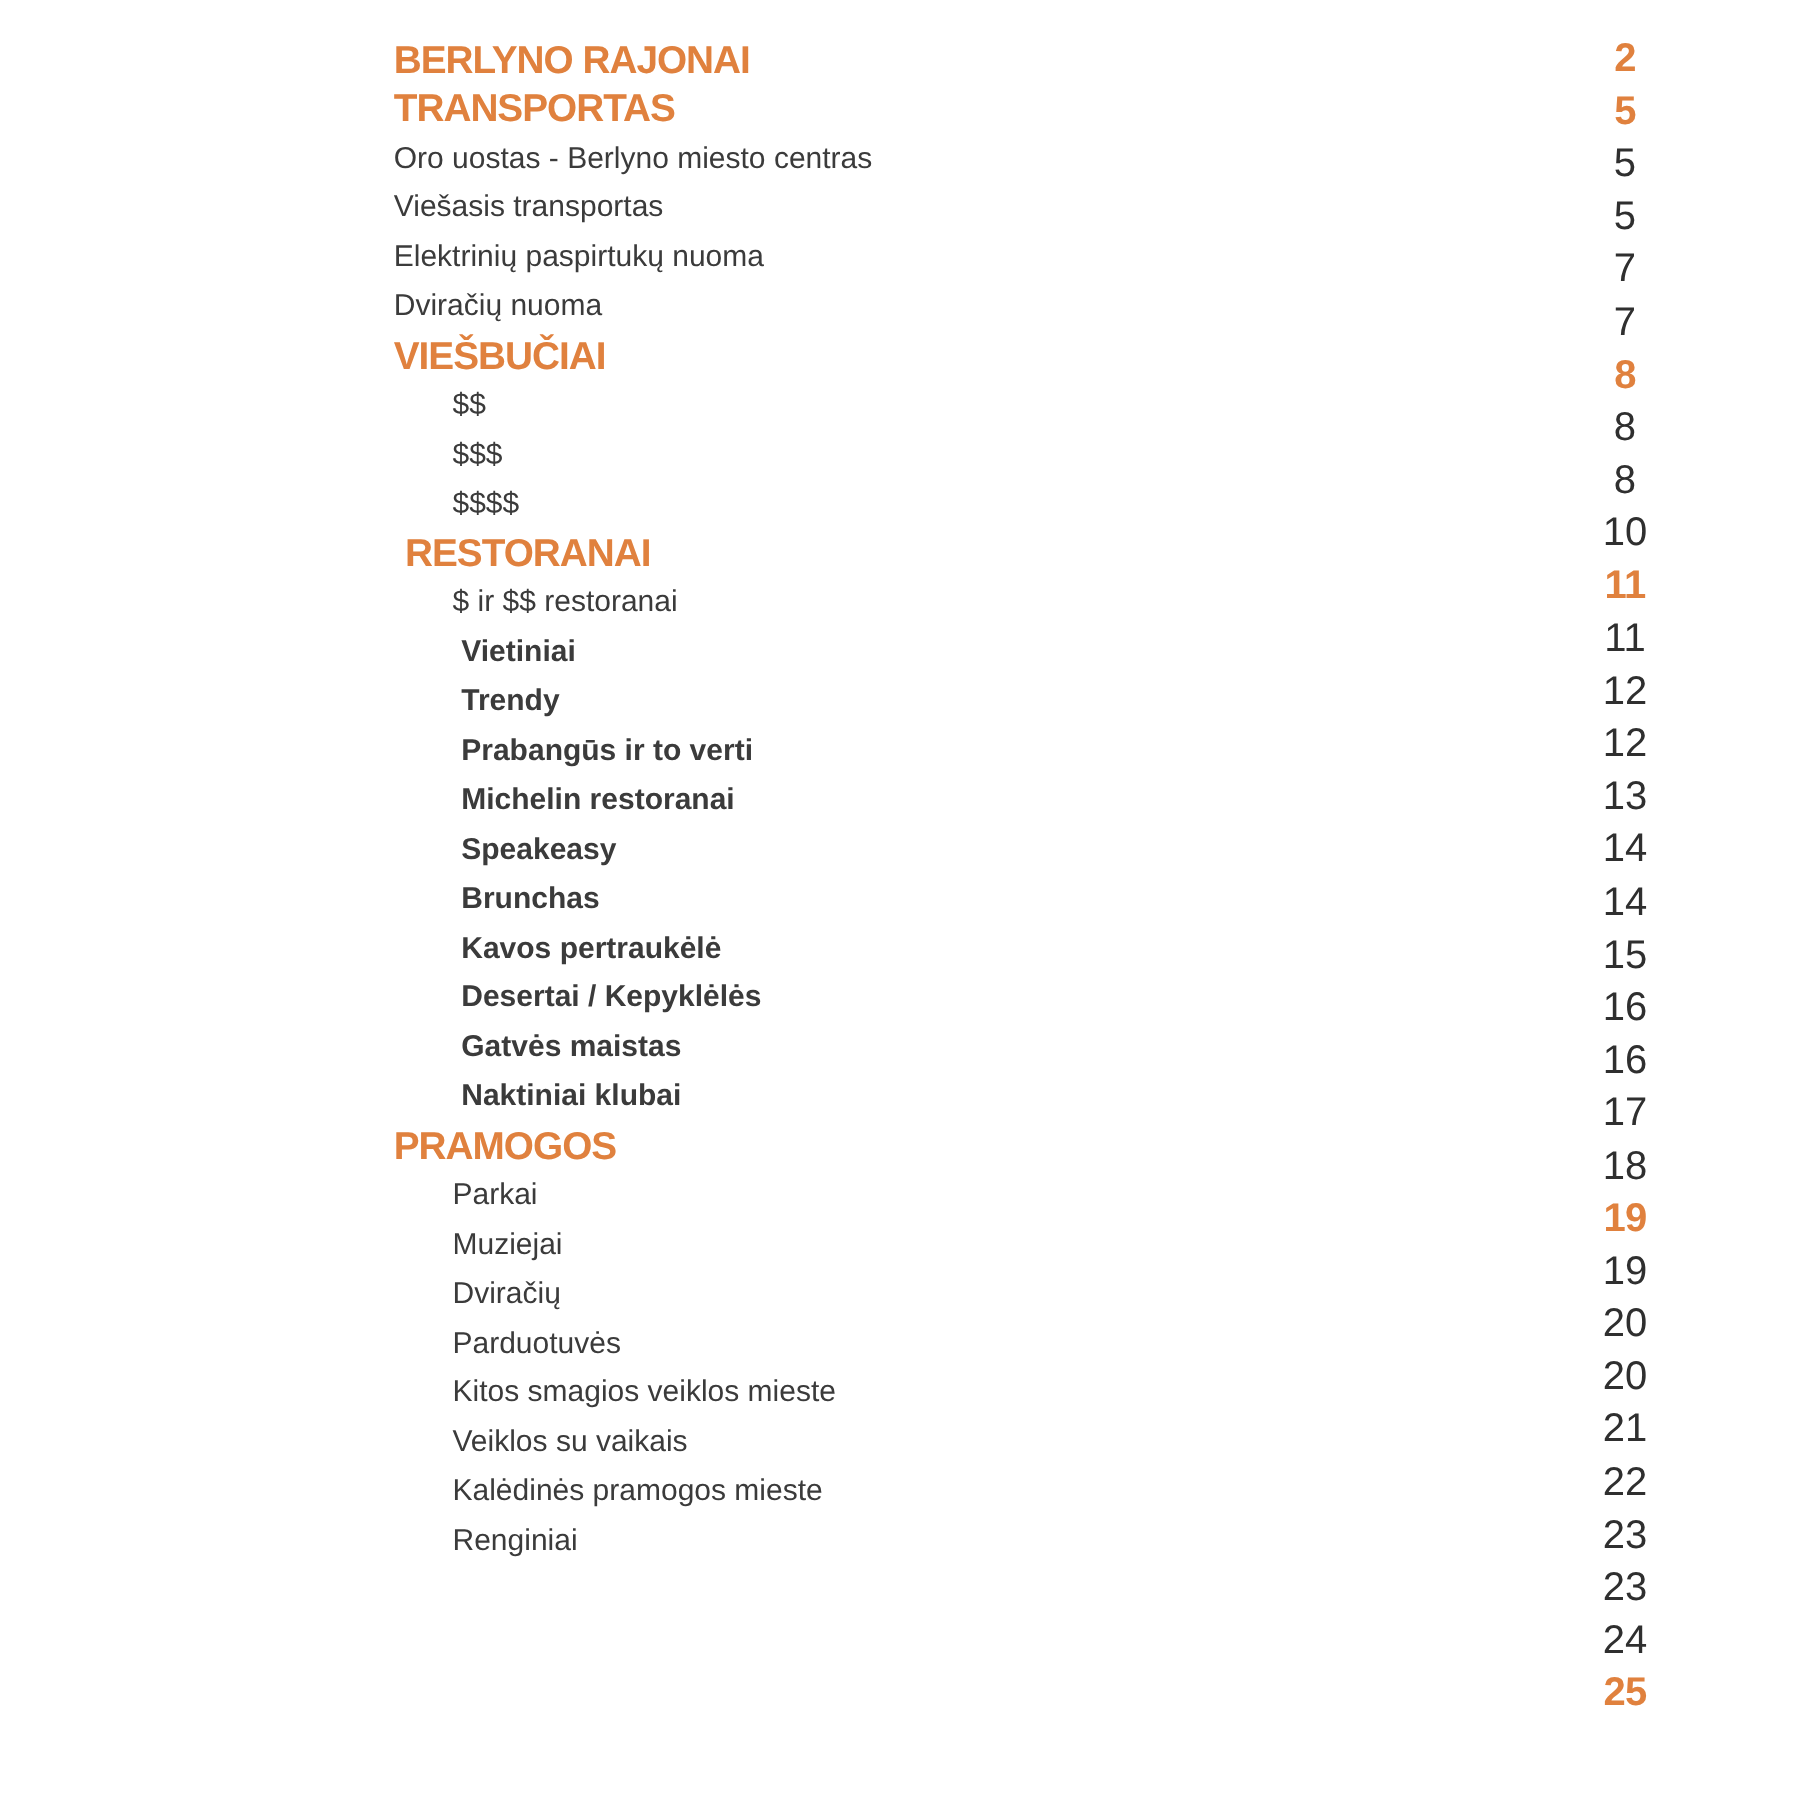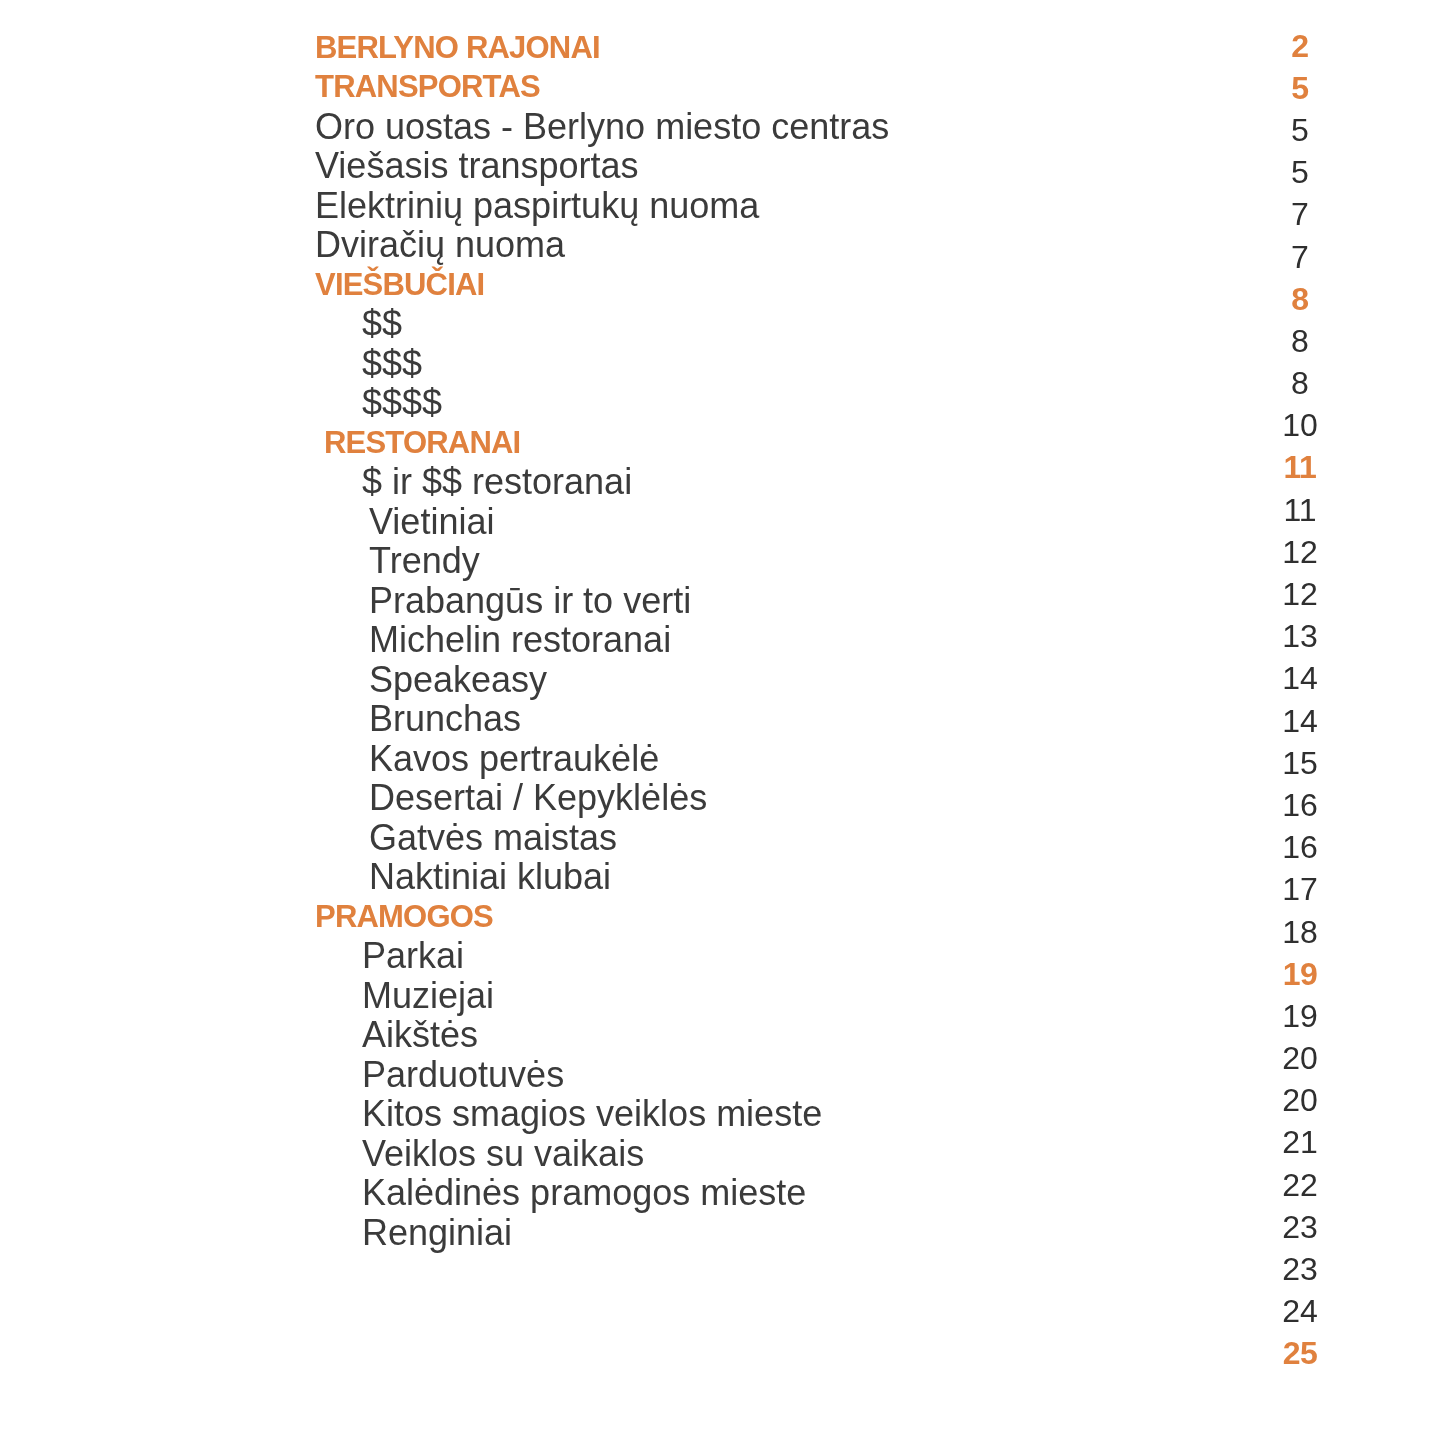--- a/index.html
+++ b/index.html
@@ -17,33 +17,33 @@
   }
   .toc-labels {
     position: absolute;
     left: 315px;
     top: 28px;
   }
   .row {
     height: 39.5px;
     display: flex;
     align-items: center;
-    font-size: 36px;
+    font-size: 24px;
     color: var(--text-dark, #3b3b3b);
     white-space: nowrap;
     font-weight: 400;
   }
   .row.heading {
     color: var(--accent, #e0813e);
     font-weight: 700;
     font-size: 31px;
     letter-spacing: -0.8px;
   }
   .row.i1 { padding-left: 47px; }
-  .row.i2 { padding-left: 54px; }
+  .row.i2 { padding-left: 54px; font-weight: bold; }
   .row.hang { padding-left: 9px; }
 
   .toc-numbers {
     position: absolute;
     left: 1248px;
     top: 25px;
     width: 104px;
   }
   .num {
     height: 42.2px;
@@ -83,21 +83,21 @@
       <div class="row i2">Michelin restoranai</div>
       <div class="row i2">Speakeasy</div>
       <div class="row i2">Brunchas</div>
       <div class="row i2">Kavos pertraukėlė</div>
       <div class="row i2">Desertai / Kepyklėlės</div>
       <div class="row i2">Gatvės maistas</div>
       <div class="row i2">Naktiniai klubai</div>
       <div class="row heading">PRAMOGOS</div>
       <div class="row i1">Parkai</div>
       <div class="row i1">Muziejai</div>
-      <div class="row i1">Aikštės</div>
+      <div class="row i1">Dviračių</div>
       <div class="row i1">Parduotuvės</div>
       <div class="row i1">Kitos smagios veiklos mieste</div>
       <div class="row i1">Veiklos su vaikais</div>
       <div class="row i1">Kalėdinės pramogos mieste</div>
       <div class="row i1">Renginiai</div>
     </div>
   <div class="toc-numbers" id="toc-numbers">
       <div class="num heading">2</div>
       <div class="num heading">5</div>
       <div class="num">5</div>

